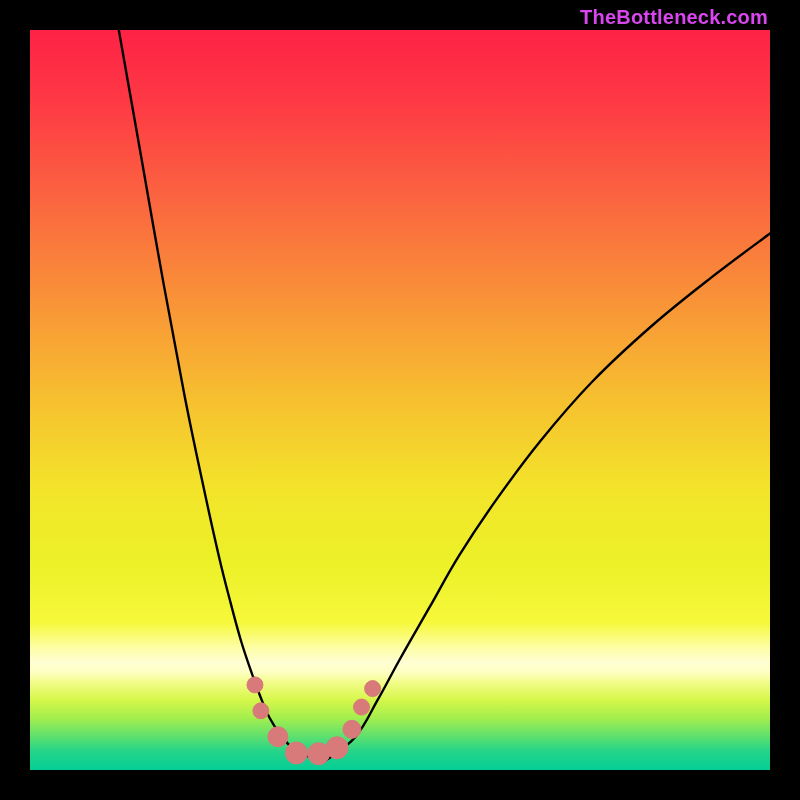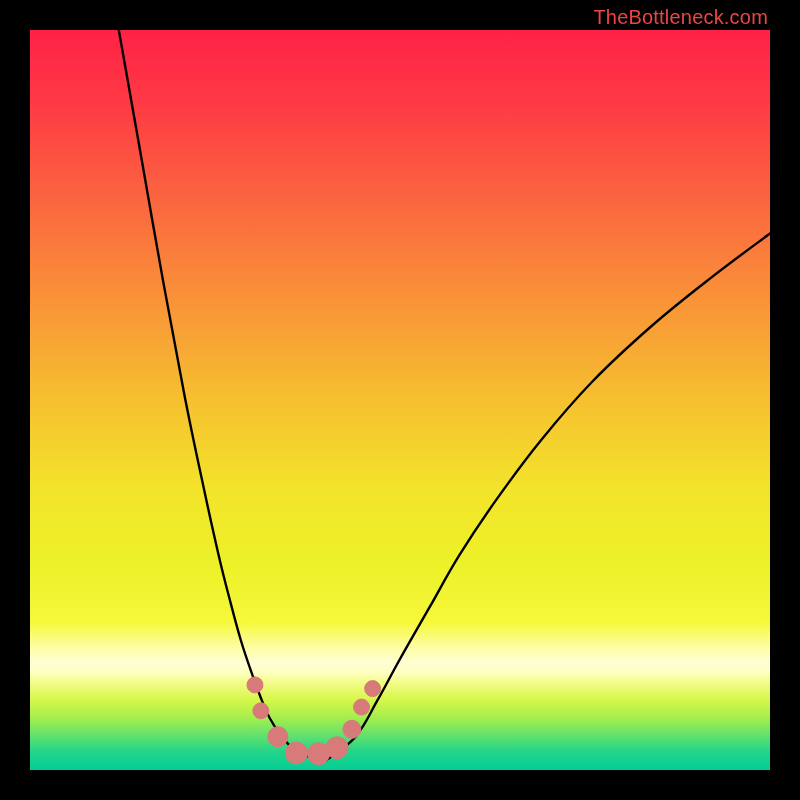--- a/index.html
+++ b/index.html
@@ -32,22 +32,22 @@
     top: 0;
     width: 100%;
     height: 100%;
   }
   .watermark {
     position: absolute;
     top: 6px;
     right: 32px;
     font-family: Arial, Helvetica, sans-serif;
     font-size: 20px;
-    font-weight: 400;
-    color: #ef4444;
+    font-weight: 700;
+    color: #d946ef;
     letter-spacing: 0.2px;
   }
   svg.curves {
     position: absolute;
     left: 0;
     top: 0;
   }
 </style>
 </head>
 <body>

